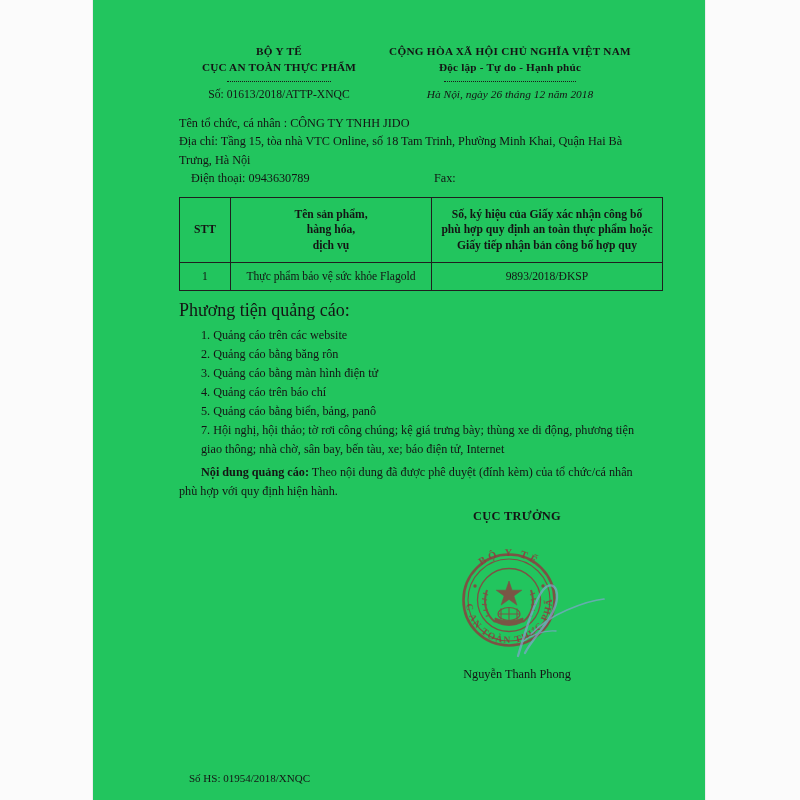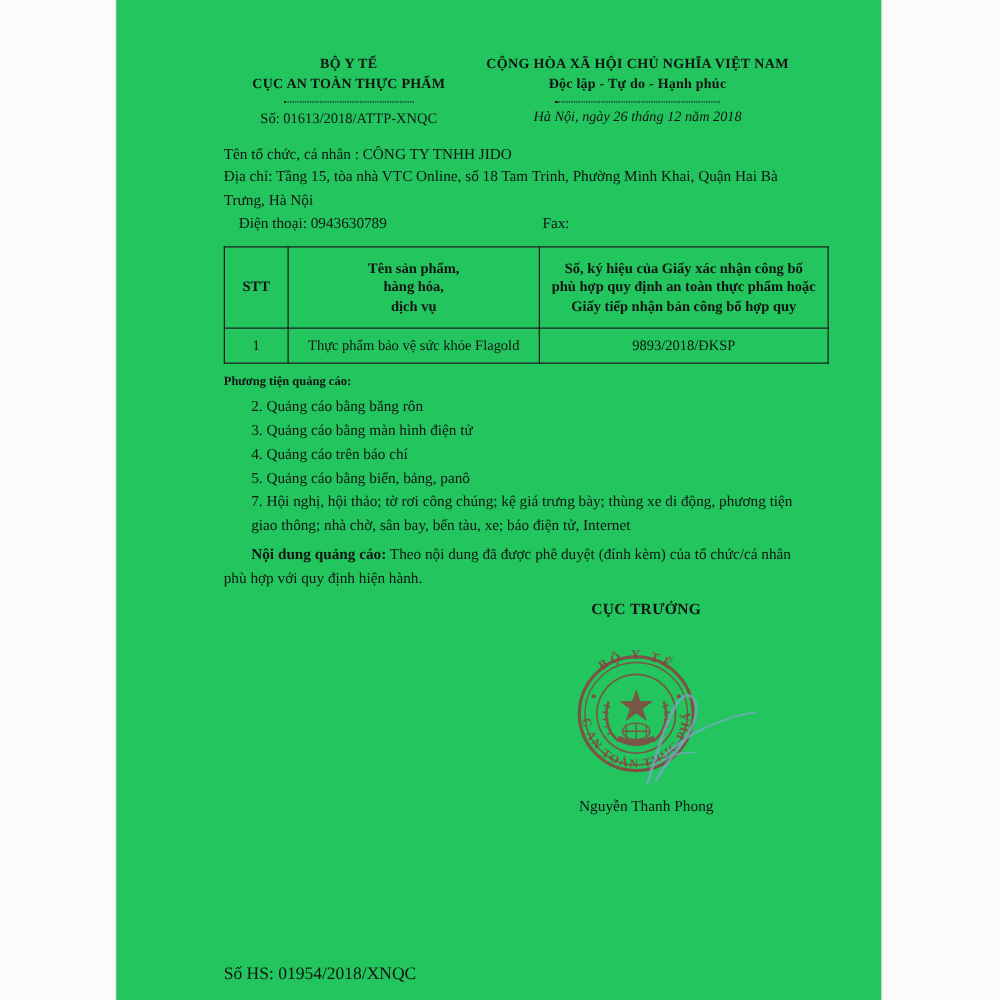--- a/index.html
+++ b/index.html
@@ -124,22 +124,22 @@
     font-weight: bold;
     line-height: 1.34;
   }
   .th-head-cell { height: 58px; }
   .body-cell { height: 21px; font-weight: normal; }
   td.cell-name-body { text-align: left; padding-left: 8px; }
 
   
   .section-label {
     margin-top: 9px;
-    font-weight: bold;
-    font-size: 10px;
+    font-weight: normal;
+    font-size: 18px;
   }
   .media-list {
     margin-top: 5px;
     font-size: 12.2px;
     line-height: 1.56;
     padding-left: 22px;
   }
   .media-item { white-space: nowrap; }
   .media-item-wrap { white-space: normal; text-indent: 0; }
 
@@ -179,23 +179,23 @@
     position: absolute;
     left: 244px;
     top: 29px;
     width: 200px;
     height: 128px;
   }
 
   
   .footer-ref {
     position: absolute;
-    left: 86px;
+    left: 96px;
     top: 772px;
-    font-size: 14px;
+    font-size: 11px;
     white-space: nowrap;
   }
 </style>
 </head>
 <body>
 
 <div id="page-sheet">
   <div id="page-inner">
 
     <div class="masthead">
@@ -243,20 +243,21 @@
         <tr>
           <td class="col-stt body-cell">1</td>
           <td class="col-name body-cell cell-name-body">Thực phẩm bảo vệ sức khỏe Flagold</td>
           <td class="col-reg body-cell">9893/2018/ĐKSP</td>
         </tr>
       </tbody>
     </table>
 
     <div class="section-label">Phương tiện quảng cáo:</div>
     <div class="media-list">
+      <div class="media-item">1. Quảng cáo trên các website</div>
       <div class="media-item">2. Quảng cáo bằng băng rôn</div>
       <div class="media-item">3. Quảng cáo bằng màn hình điện tử</div>
       <div class="media-item">4. Quảng cáo trên báo chí</div>
       <div class="media-item">5. Quảng cáo bằng biển, bảng, panô</div>
       <div class="media-item-wrap">7. Hội nghị, hội thảo; tờ rơi công chúng; kệ giá trưng bày; thùng xe di động, phương tiện giao thông; nhà chờ, sân bay, bến tàu, xe; báo điện tử, Internet</div>
     </div>
 
     <div class="para para-indent"><b>Nội dung quảng cáo:</b><span> Theo nội dung đã được phê duyệt (đính kèm) của tổ chức/cá nhân phù hợp với quy định hiện hành.</span></div>
 
     <div class="sig-area">

